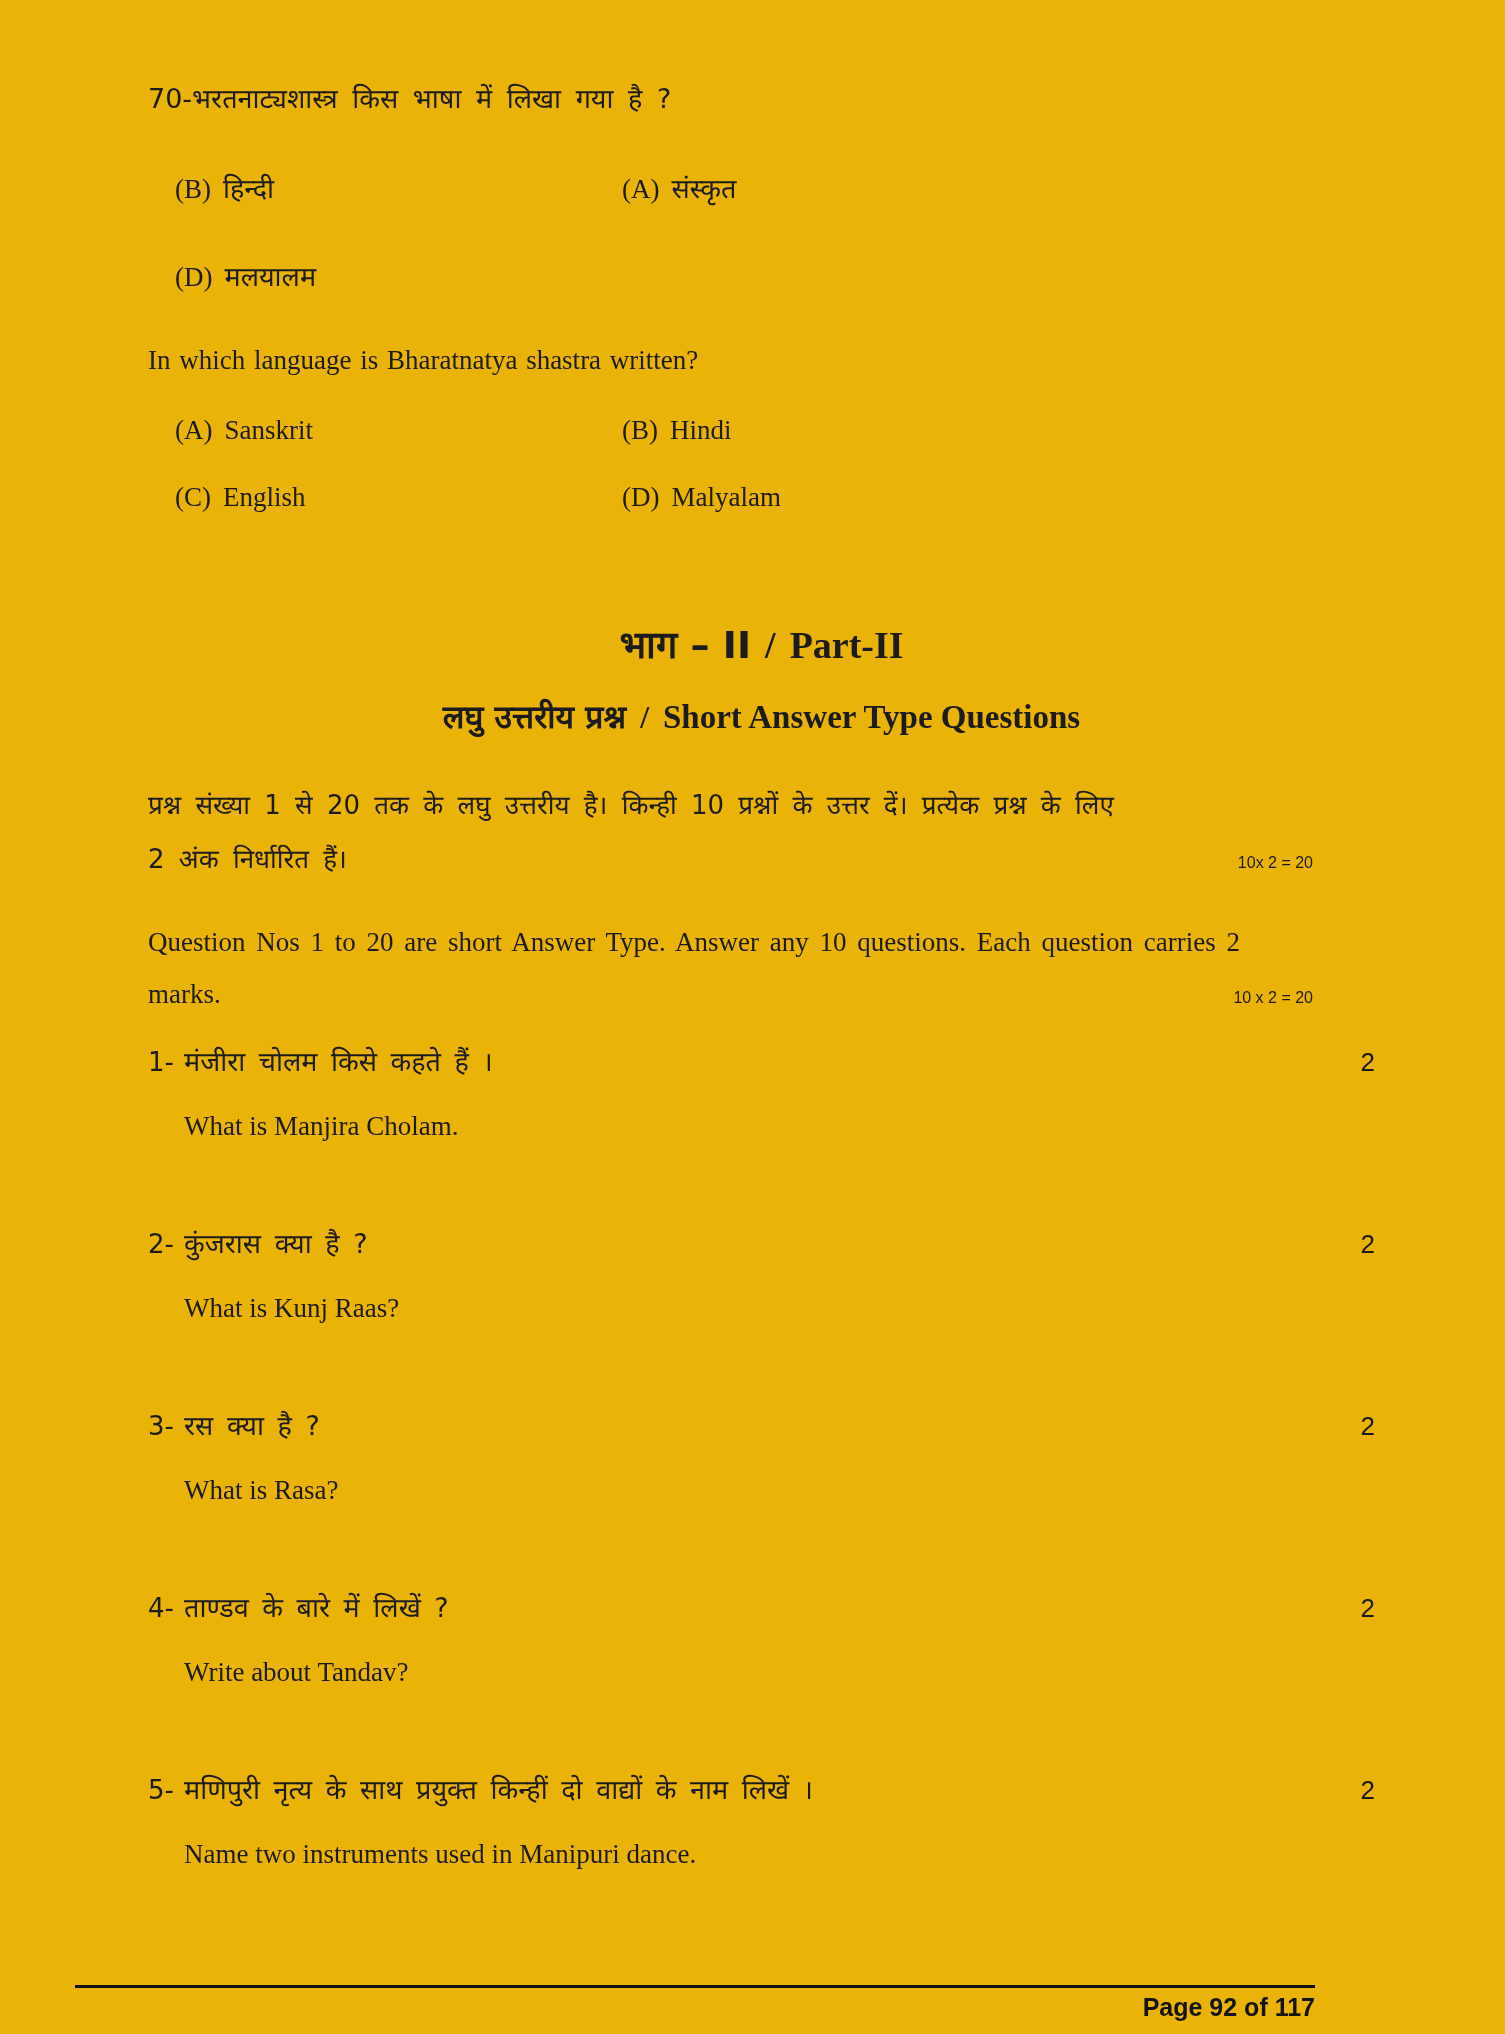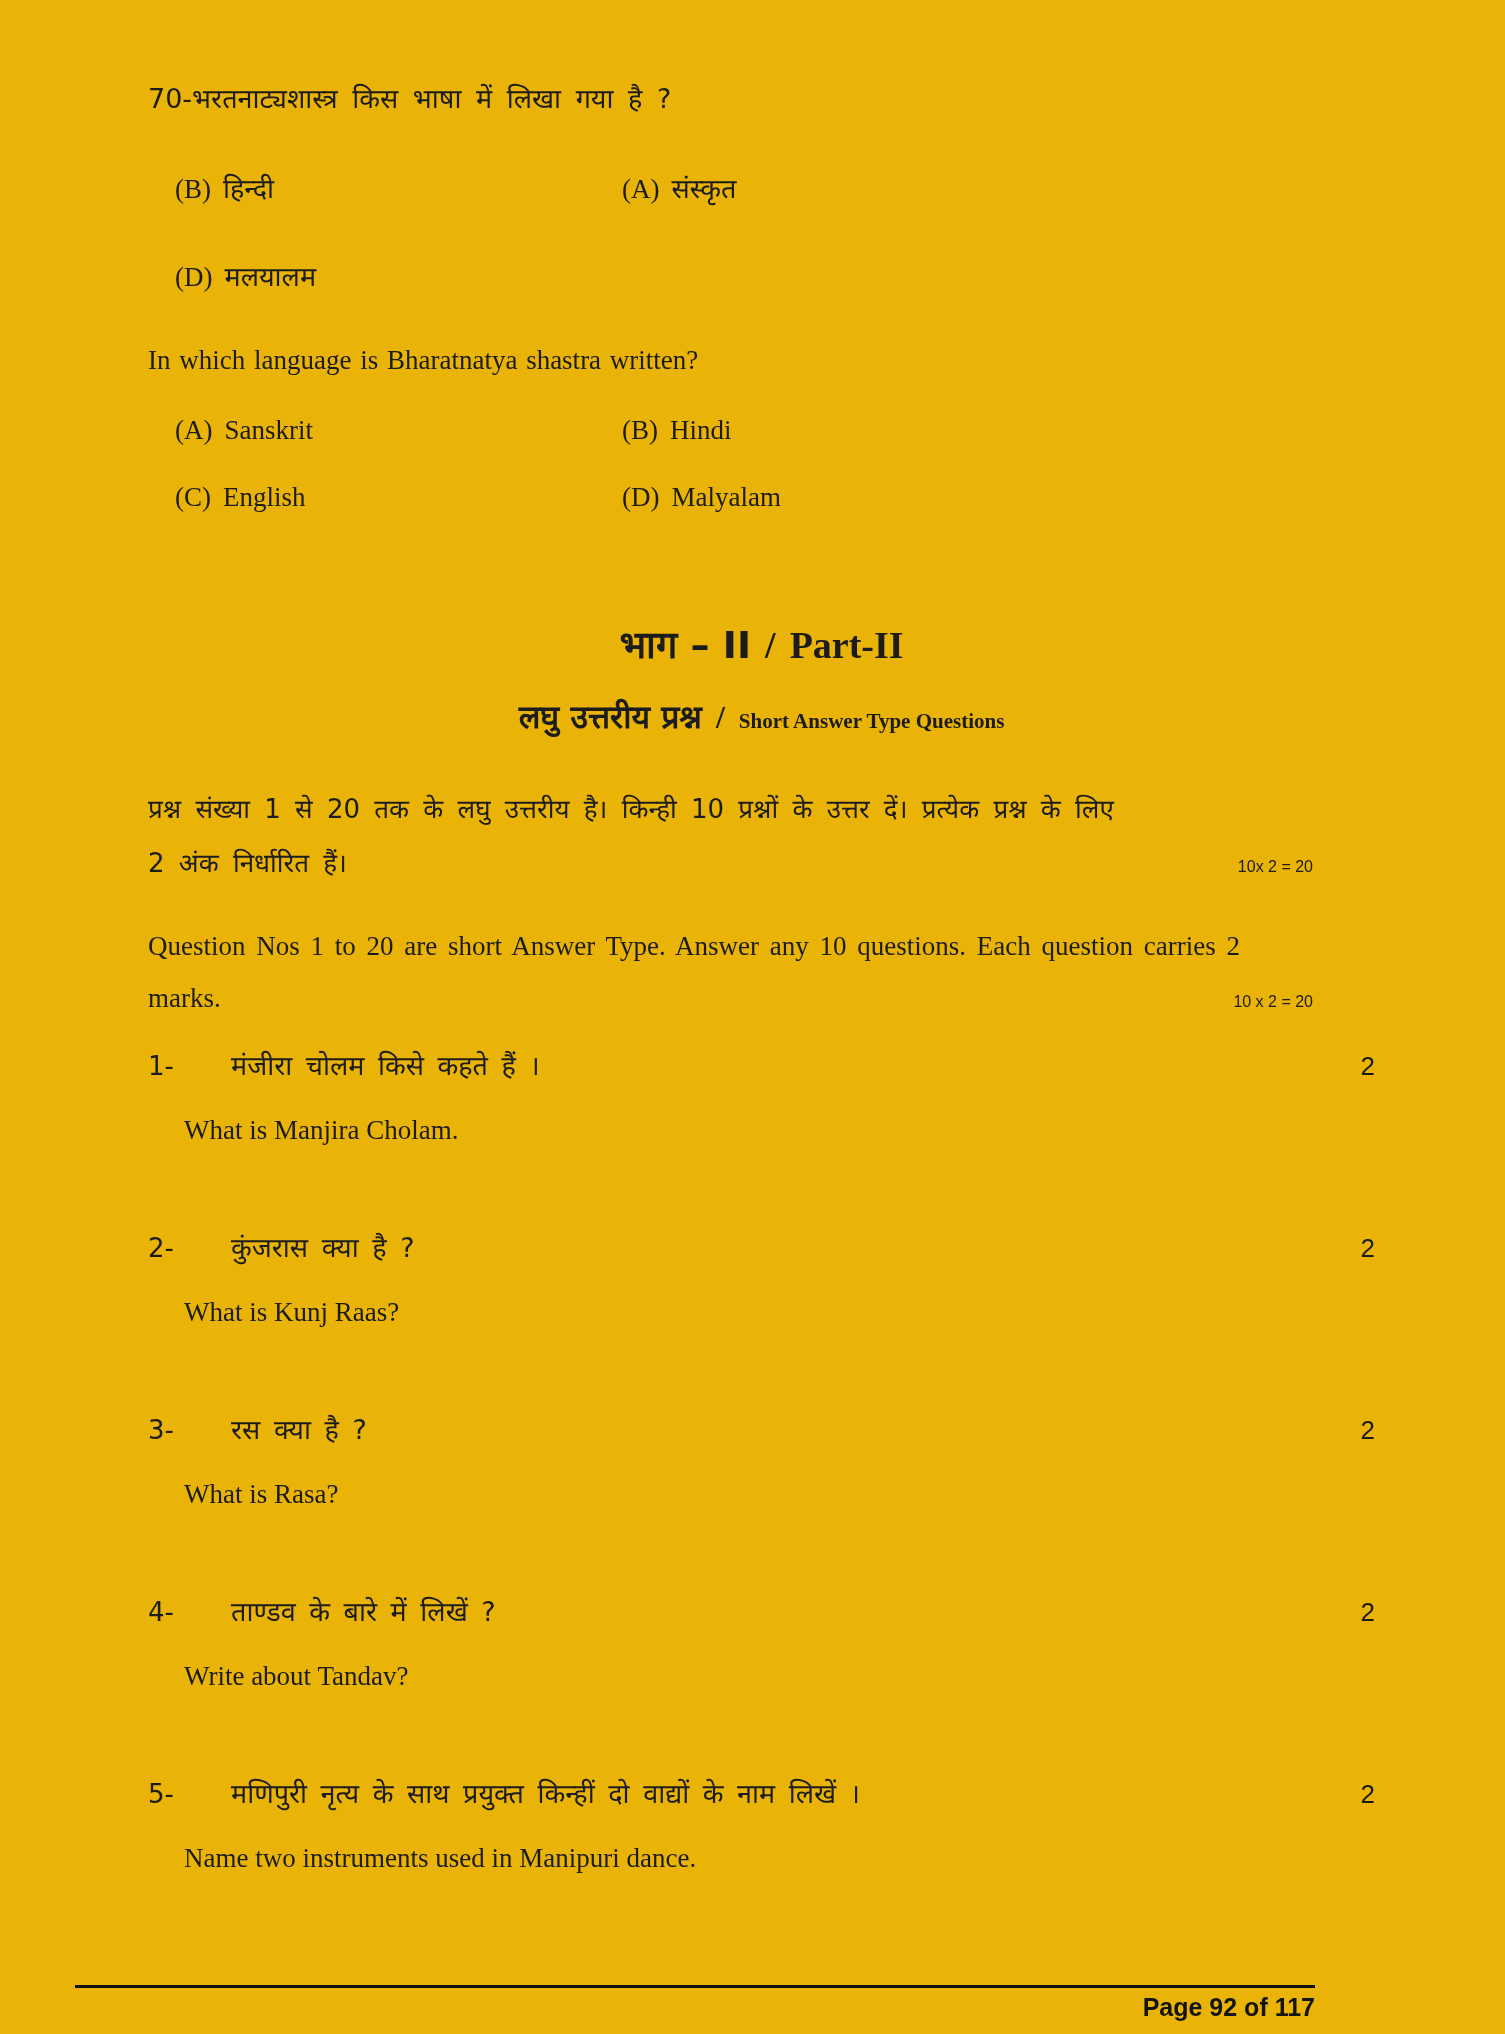--- a/index.html
+++ b/index.html
@@ -48,21 +48,21 @@
   }
   .part-title .sep, .part-subtitle .sep {
     font-family: "Liberation Serif", serif;
     font-weight: bold; padding: 0 14px;
   }
   .part-subtitle {
     margin-top: 30px;
     text-align: center;
     font-size: 32px; line-height: 46px; font-weight: bold;
   }
-  .part-subtitle .en { font-size: 21px; }
+  .part-subtitle .en { font-size: 33px; }
 
   
   .instr-hi { margin-top: 38px; font-size: 26px; line-height: 54px; word-spacing: 6px; }
   .instr-hi .line1 { white-space: nowrap; }
   .instr-en { margin-top: 26px; font-size: 27px; line-height: 52px; word-spacing: 4px; }
   .instr-line2 { display: flex; align-items: baseline; }
   .marks-total {
     margin-left: auto; margin-right: 62px;
     font-family: "Liberation Sans", "DejaVu Sans", sans-serif;
     font-size: 16px; word-spacing: 0;
@@ -73,21 +73,20 @@
   .question { margin-bottom: 78px; }
   .q-row { display: flex; align-items: baseline; }
   .q-num {
     flex: 0 0 36px;
     font-family: "DejaVu Sans", sans-serif;
     font-size: 26px;
   }
   .q-hi {
     font-size: 27px; line-height: 44px;
     word-spacing: 5px;
-    margin-left: 47px;
   }
   .q-marks {
     margin-left: auto;
     font-family: "Liberation Sans", "DejaVu Sans", sans-serif;
     font-size: 26px;
   }
   .q-en {
     margin-top: 24px; margin-left: 36px;
     font-size: 27px; line-height: 36px;
   }

